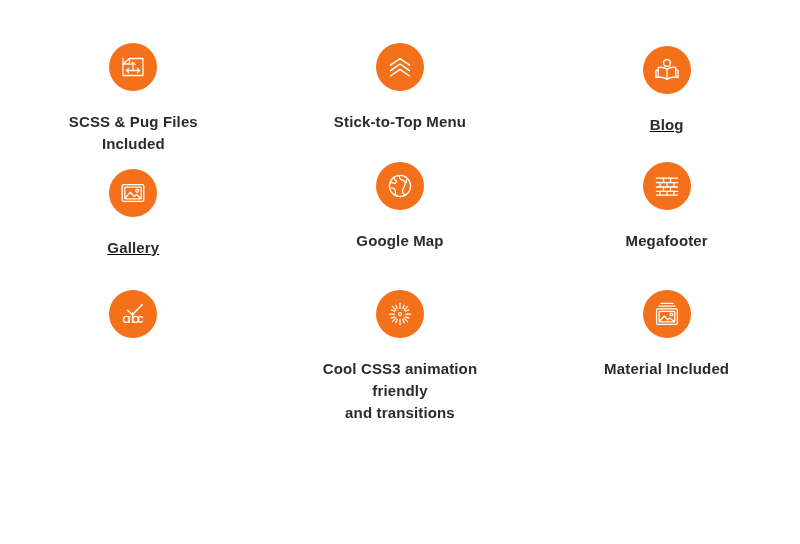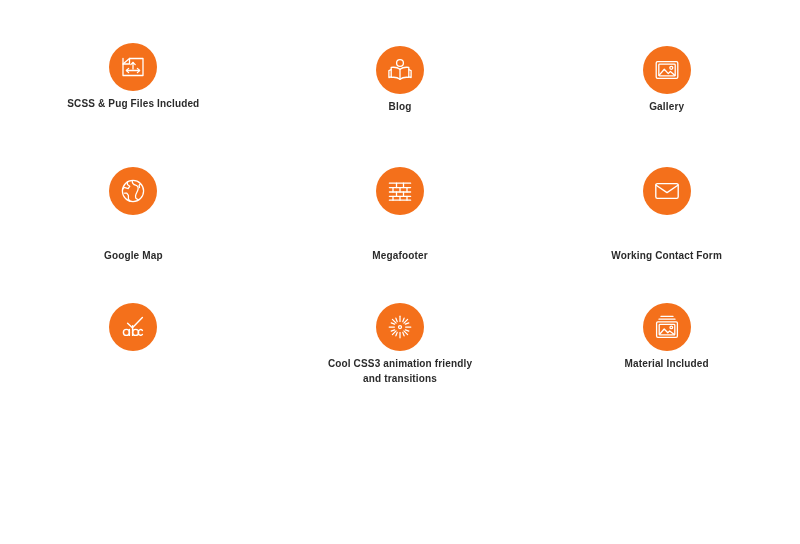--- a/index.html
+++ b/index.html
@@ -40,34 +40,34 @@
     background: #F4701B;
     display: flex;
     align-items: center;
     justify-content: center;
     flex: 0 0 auto;
   }
   .icon-badge svg {
     display: block;
   }
   .feature-label {
-    margin-top: 6px;
-    font-size: 10px;
+    margin-top: 20px;
+    font-size: 15px;
     font-weight: bold;
     color: #2b2b2b;
     text-align: center;
     line-height: 1.45;
     letter-spacing: 0.15px;
     max-width: 190px;
     white-space: pre-line;
   }
   
   .row-1 { padding-top: 11px; }
-  .row-2 { padding-top: 14px; }
-  .row-3 { padding-top: 7px; gap: 28px; }
+  .row-2 { padding-top: 14px; text-decoration: underline; }
+  .row-3 { padding-top: 7px; }
   .row-4 { padding-top: 15px; }
 </style>
 </head>
 <body style="background: rgb(255, 255, 255);">
 
 <div class="features-grid">
 
   <div class="feature-cell row-1">
     <div class="icon-badge" style="background: rgb(244, 112, 27);">
       <svg width="28" height="28" viewBox="0 0 28 28" fill="none" stroke="#FFFFFF" stroke-width="1.3" stroke-linecap="round" stroke-linejoin="round">
@@ -77,20 +77,30 @@
         <path d="M11.8 11.6 L14 9.4 L16.2 11.6"></path>
         <path d="M7.5 17.5 L20.5 17.5"></path>
         <path d="M9.6 15.4 L7.4 17.5 L9.6 19.6"></path>
         <path d="M18.4 15.4 L20.6 17.5 L18.4 19.6"></path>
       </svg>
     </div>
     <div class="feature-label" style="color: rgb(43, 43, 43);">SCSS &amp; Pug Files Included</div>
   </div>
 
 
+  <div class="feature-cell row-1">
+    <div class="icon-badge" style="background: rgb(244, 112, 27);">
+      <svg width="28" height="28" viewBox="0 0 28 28" fill="none" stroke="#FFFFFF" stroke-width="1.5" stroke-linecap="round" stroke-linejoin="round">
+        <path d="M4.5 12.2 L14 5.6 L23.5 12.2"></path>
+        <path d="M4.5 17.6 L14 11 L23.5 17.6"></path>
+        <path d="M4.5 23 L14 16.4 L23.5 23"></path>
+      </svg>
+    </div>
+    <div class="feature-label" style="color: rgb(43, 43, 43);">Stick-to-Top Menu</div>
+  </div>
 
   <div class="feature-cell row-2">
     <div class="icon-badge" style="background: rgb(244, 112, 27);">
       <svg width="28" height="28" viewBox="0 0 28 28" fill="none" stroke="#FFFFFF" stroke-width="1.3" stroke-linecap="round" stroke-linejoin="round">
         <circle cx="14" cy="7" r="3.4"></circle>
         <path d="M14 13.2 L14 23.2"></path>
         <path d="M14 13.2 C11.6 11.4 8.4 11 5.2 11.4 L5.2 21.4 C8.4 21 11.6 21.4 14 23.2"></path>
         <path d="M14 13.2 C16.4 11.4 19.6 11 22.8 11.4 L22.8 21.4 C19.6 21 16.4 21.4 14 23.2"></path>
         <path d="M5.2 13.6 L2.9 14.6 L2.9 21.6 L5.2 20.8"></path>
         <path d="M22.8 13.6 L25.1 14.6 L25.1 21.6 L22.8 20.8"></path>
@@ -141,29 +151,20 @@
         <path d="M10.5 15 L10.5 19.4"></path>
         <path d="M17.5 15 L17.5 19.4"></path>
         <path d="M7 19.4 L7 23.2"></path>
         <path d="M14 19.4 L14 23.2"></path>
         <path d="M21 19.4 L21 23.2"></path>
       </svg>
     </div>
     <div class="feature-label" style="color: rgb(43, 43, 43);">Megafooter</div>
   </div>
 
-  <div class="feature-cell row-3">
-    <div class="icon-badge" style="background: rgb(244, 112, 27);">
-      <svg width="28" height="28" viewBox="0 0 28 28" fill="none" stroke="#FFFFFF" stroke-width="1.35" stroke-linecap="round" stroke-linejoin="round">
-        <rect x="2.8" y="6.6" width="22.4" height="14.8" rx="1.6"></rect>
-        <path d="M2.8 8 L14 15.6 L25.2 8"></path>
-      </svg>
-    </div>
-    <div class="feature-label" style="color: rgb(43, 43, 43);">Working Contact Form</div>
-  </div>
 
   <div class="feature-cell row-4">
     <div class="icon-badge" style="background: rgb(244, 112, 27);">
       <svg width="28" height="28" viewBox="0 0 28 28" fill="none" stroke="#FFFFFF" stroke-width="1.4" stroke-linecap="round" stroke-linejoin="round">
         <path d="M8.6 10.2 L13.4 14.8 L23.4 4.6"></path>
         <circle cx="7.4" cy="19.4" r="3"></circle>
         <path d="M10.4 16.4 L10.4 22.4"></path>
         <circle cx="16.6" cy="19.4" r="3"></circle>
         <path d="M13.6 12.8 L13.6 22.4"></path>
         <path d="M23.4 17.4 C22.8 16.6 21.9 16.4 21.1 16.6 C19.8 17 19.2 18.2 19.2 19.4 C19.2 20.6 19.8 21.8 21.1 22.2 C21.9 22.4 22.8 22.2 23.4 21.4"></path>

